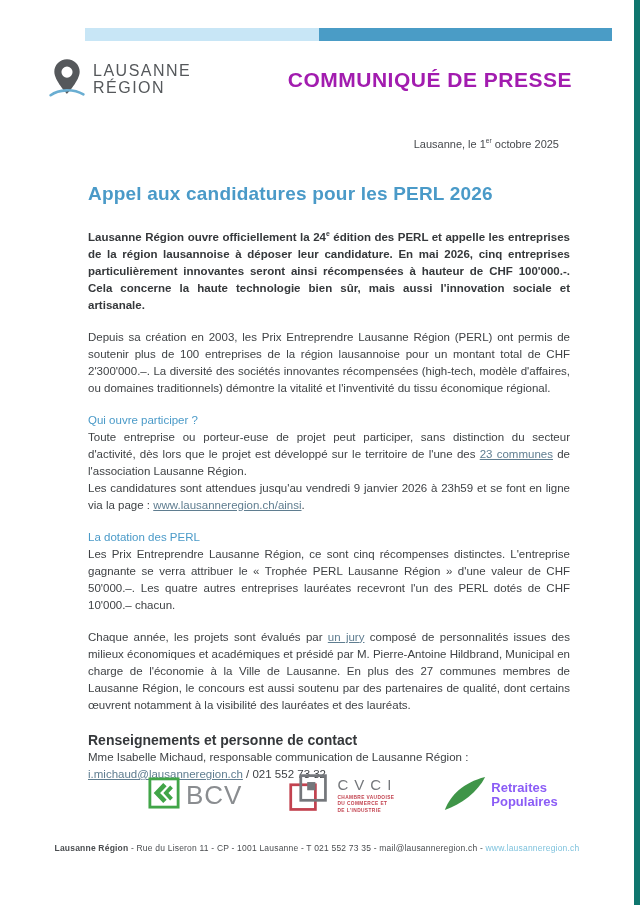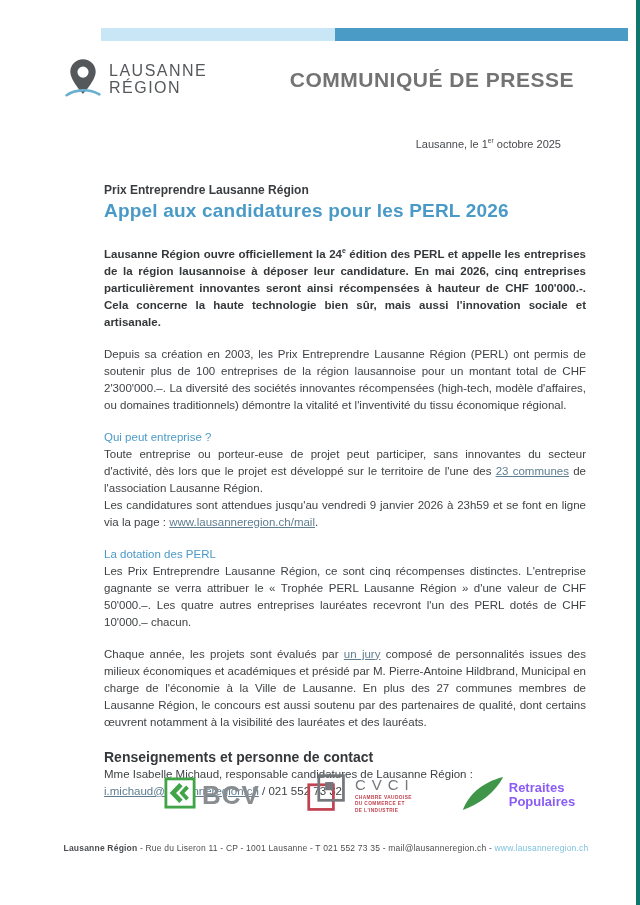--- a/index.html
+++ b/index.html
@@ -1,57 +1,57 @@
 <!DOCTYPE html>
 <html><head>
 <meta charset="utf-8">
 <style>
   html,body{margin:0;padding:0;}
   body{
     width:640px;height:905px;position:relative;background:#ffffff;
     font-family:"Liberation Sans","DejaVu Sans",sans-serif;
     color:#3f4245;overflow:hidden;
   }
-  .page{position:absolute;inset:0;background:#fff;border-right:4px solid #0f766e;margin-left:16px;}
+  .page{position:absolute;inset:0;background:#fff;border-right:6px solid #0f766e;}
 
   
   .topbar{position:absolute;top:28px;left:85px;width:527px;height:13px;display:flex;}
   .topbar .light{width:234px;height:100%;}
   .topbar .dark{flex:1;height:100%;}
 
   
   .logo{position:absolute;top:56px;left:49px;display:flex;align-items:center;}
   .logo svg{width:36px;height:44px;}
   .logo-text{margin-left:8px;line-height:1.05;color:#55585b;}
   .logo-l1{font-size:16px;letter-spacing:1.5px;font-weight:400;}
   .logo-l2{font-size:16px;letter-spacing:1.5px;font-weight:400;}
 
   .doctype{
     position:absolute;top:68px;right:62px;
-    font-size:21px;font-weight:600;color:#737373;letter-spacing:.5px;
+    font-size:21px;font-weight:600;color:#a21caf;letter-spacing:.5px;
   }
   .dateline{position:absolute;top:137px;right:75px;font-size:11px;color:#46494d;}
   sup{font-size:.6em;}
 
   
   .content{position:absolute;top:183px;left:88px;width:482px;}
   .kicker{font-size:12px;font-weight:700;color:#3a3d40;margin:0 0 3px 0;}
   .headline{font-size:19px;font-weight:600;color:#4a9ac8;margin:0 0 20px 0;letter-spacing:.2px;}
 
   p{font-size:11.5px;line-height:17px;margin:0 0 15px 0;text-align:justify;}
   p.lead{font-weight:700;color:#35383b;}
   .h3{font-size:11.5px;line-height:17px;color:#4a9ac8;font-weight:400;margin:0;}
   a.doc-link{color:#5f7d90;text-decoration:underline;cursor:pointer;}
   .contact-h{font-size:14px;font-weight:700;color:#35383b;margin:18px 0 0 0;line-height:17px;}
   .contact-line{margin:0;text-align:left;}
 
   
   .partners{position:absolute;top:772px;left:148px;display:flex;align-items:center;gap:46px;}
   .partner{display:flex;align-items:center;}
-  .bcv-text{font-size:26px;font-weight:700;color:#8a8d90;letter-spacing:1px;margin-left:6px;}
+  .bcv-text{font-size:26px;font-weight:400;color:#8a8d90;letter-spacing:1px;margin-left:6px;}
   .cvci-text{margin-left:7px;}
   .cvci-name{font-size:15px;color:#74777b;letter-spacing:6px;font-weight:400;}
   .cvci-sub{font-size:4.8px;color:#c2424f;letter-spacing:.4px;white-space:pre-line;line-height:1.35;margin-top:2px;font-weight:700;}
   .rp-text{font-size:13px;color:#8b5cf6;font-weight:600;line-height:1.1;margin-left:4px;}
 
   
   .footer{
     position:absolute;top:843px;left:0;width:100%;text-align:center;
     font-size:8.5px;color:#4a4d50;letter-spacing:.2px;
   }
@@ -79,38 +79,37 @@
       <div class="logo-l1">LAUSANNE</div>
       <div class="logo-l2">RÉGION</div>
     </span>
   </div>
 
   <div class="doctype">COMMUNIQUÉ DE PRESSE</div>
 
   <div class="dateline"><span>Lausanne, le 1</span><sup>er</sup><span> octobre 2025</span></div>
 
   <div class="content">
-    <div class="kicker">Prix Entreprendre Lausanne Région</div>
     <div class="headline">Appel aux candidatures pour les PERL 2026</div>
 
     <p class="lead"><span>Lausanne Région ouvre officiellement la 24</span><sup>e</sup><span> édition des PERL et appelle les entreprises de la région lausannoise à déposer leur candidature. En mai 2026, cinq entreprises particulièrement innovantes seront ainsi récompensées à hauteur de CHF 100'000.-. Cela concerne la haute technologie bien sûr, mais aussi l'innovation sociale et artisanale.</span></p>
 
     <p>Depuis sa création en 2003, les Prix Entreprendre Lausanne Région (PERL) ont permis de soutenir plus de 100 entreprises de la région lausannoise pour un montant total de CHF 2'300'000.–. La diversité des sociétés innovantes récompensées (high-tech, modèle d'affaires, ou domaines traditionnels) démontre la vitalité et l'inventivité du tissu économique régional.</p>
 
-    <div class="h3">Qui peut entreprise ?</div>
-    <p><span>Toute entreprise ou porteur-euse de projet peut participer, sans innovantes du secteur d'activité, dès lors que le projet est développé sur le territoire de l'une des </span><a class="doc-link">23 communes</a><span> de l'association Lausanne Région.</span><br>
-    <span>Les candidatures sont attendues jusqu'au vendredi 9 janvier 2026 à 23h59 et se font en ligne via la page : </span><a class="doc-link">www.lausanneregion.ch/mail</a><span>.</span></p>
+    <div class="h3">Qui ouvre participer ?</div>
+    <p><span>Toute entreprise ou porteur-euse de projet peut participer, sans distinction du secteur d'activité, dès lors que le projet est développé sur le territoire de l'une des </span><a class="doc-link">23 communes</a><span> de l'association Lausanne Région.</span><br>
+    <span>Les candidatures sont attendues jusqu'au vendredi 9 janvier 2026 à 23h59 et se font en ligne via la page : </span><a class="doc-link">www.lausanneregion.ch/ainsi</a><span>.</span></p>
 
     <div class="h3">La dotation des PERL</div>
     <p>Les Prix Entreprendre Lausanne Région, ce sont cinq récompenses distinctes. L'entreprise gagnante se verra attribuer le « Trophée PERL Lausanne Région » d'une valeur de CHF 50'000.–. Les quatre autres entreprises lauréates recevront l'un des PERL dotés de CHF 10'000.– chacun.</p>
 
     <p><span>Chaque année, les projets sont évalués par </span><a class="doc-link">un jury</a><span> composé de personnalités issues des milieux économiques et académiques et présidé par M. Pierre-Antoine Hildbrand, Municipal en charge de l'économie à la Ville de Lausanne. En plus des 27 communes membres de Lausanne Région, le concours est aussi soutenu par des partenaires de qualité, dont certains œuvrent notamment à la visibilité des lauréates et des lauréats.</span></p>
 
     <div class="contact-h">Renseignements et personne de contact</div>
-    <p class="contact-line" style="margin:0;">Mme Isabelle Michaud, responsable candidatures de Lausanne Région :</p>
+    <p class="contact-line" style="margin:0;">Mme Isabelle Michaud, responsable communication de Lausanne Région :</p>
     <p class="contact-line" style="margin:0;"><a class="doc-link">i.michaud@lausanneregion.ch</a><span> / 021 552 73 32</span></p>
   </div>
 
   <div class="partners">
 
     <div class="partner">
       <span>
         <svg viewBox="0 0 34 34" width="32" height="32">
           <rect x="2" y="2" width="30" height="30" fill="#ffffff" stroke="#41a548" stroke-width="3"></rect>
           <path d="M18 8 L9.5 17 L18 26" stroke="#41a548" stroke-width="5" fill="none"></path>

